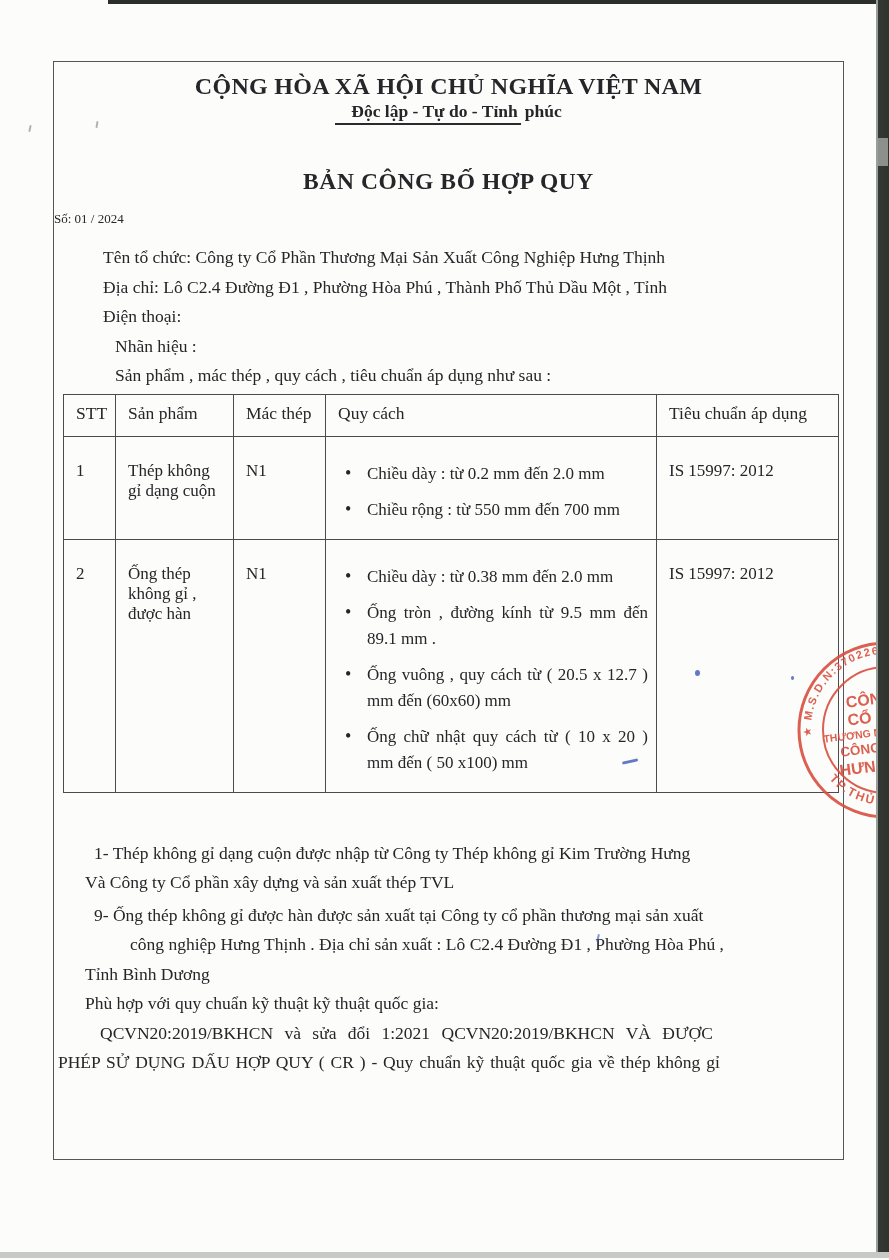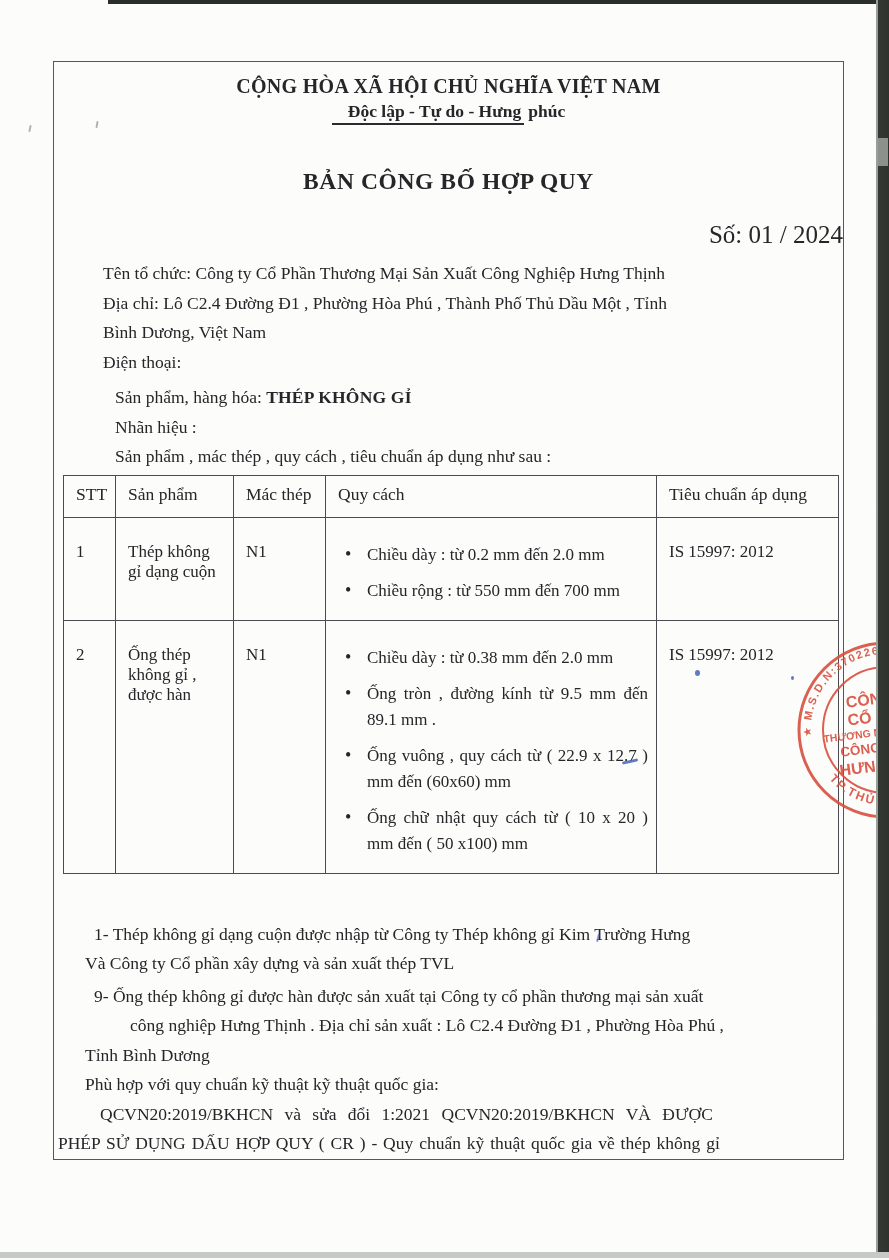--- a/index.html
+++ b/index.html
@@ -16,27 +16,27 @@
   .edge-right-notch { position:absolute; right:1px; top:138px; width:10px; height:28px; background:#8d918b; z-index:11; }
   .edge-bottom { position:absolute; left:0; top:1252px; width:889px; height:6px; background:#c7c9c7; z-index:10; }
 
   
   .frame {
     position:absolute; left:53px; top:61px; width:791px; height:1099px;
     border:1.5px solid #55555a; box-sizing:border-box;
   }
 
   .nat-header { text-align:center; margin-top:13px; }
-  .nh1 { font-weight:bold; font-size:20px; line-height:23px; letter-spacing:.3px; }
+  .nh1 { font-weight:bold; font-size:24px; line-height:23px; letter-spacing:.3px; }
   .nh2 { font-weight:bold; font-size:17.5px; line-height:22px; margin-top:2px; }
   .nh2 .u { display:inline-block; border-bottom:2px solid #2b2b2f; padding:0 3px 1px 16px; }
   .nh2 .tail { padding-left:4px; }
 
   .doc-title  { text-align:center; margin-top:42px; font-weight:bold; font-size:23.5px; line-height:28px; letter-spacing:.6px; }
-  .doc-number { text-align:right; margin-top:28px; font-size:25px; line-height:24px; }
+  .doc-number { text-align:left; margin-top:12px; font-size:13px; line-height:24px; }
 
   .body-block { margin-top:12px; font-size:17.5px; line-height:29.5px; }
   .bl  { padding-left:49px; padding-right:14px; }
   .bl2 { padding-left:61px; }
   .gap6 { margin-top:6px; }
   b.prod { font-weight:bold; letter-spacing:.2px; }
 
   table.spec {
     border-collapse:collapse; table-layout:fixed;
     margin:3px 0 0 9px; width:775px;
@@ -102,32 +102,30 @@
   <div class="edge-right-notch"></div>
   <div class="edge-bottom"></div>
 
   <span class="pencil p1"></span>
   <span class="pencil p2"></span>
 
   <div class="frame">
 
     <div class="nat-header">
       <div class="nh1">CỘNG HÒA XÃ HỘI CHỦ NGHĨA VIỆT NAM</div>
-      <div class="nh2"><span class="u">Độc lập - Tự do - Hưng</span><span class="tail">phúc</span></div>
+      <div class="nh2"><span class="u">Độc lập - Tự do - Tỉnh</span><span class="tail">phúc</span></div>
     </div>
 
     <div class="doc-title">BẢN CÔNG BỐ HỢP QUY</div>
     <div class="doc-number">Số: 01 / 2024</div>
 
     <div class="body-block">
       <div class="bl">Tên tổ chức: Công ty Cổ Phần Thương Mại Sản Xuất Công Nghiệp Hưng Thịnh</div>
       <div class="bl">Địa chỉ: Lô C2.4 Đường Đ1 , Phường Hòa Phú , Thành Phố Thủ Dầu Một , Tỉnh</div>
-      <div class="bl">Bình Dương, Việt Nam</div>
       <div class="bl">Điện thoại:</div>
-      <div class="bl bl2 gap6"><span>Sản phẩm, hàng hóa: </span><b class="prod">THÉP KHÔNG GỈ</b></div>
       <div class="bl bl2">Nhãn hiệu :</div>
       <div class="bl bl2">Sản phẩm , mác thép , quy cách , tiêu chuẩn áp dụng như sau :</div>
     </div>
 
     <table class="spec">
       <colgroup>
         <col style="width:52px">
           <col style="width:118px">
           <col style="width:92px">
           <col style="width:331px">
@@ -154,21 +152,21 @@
         <td class="c-tc">IS 15997: 2012</td>
       </tr>
       <tr class="r2">
         <td class="c-stt">2</td>
         <td class="c-sp">Ống thép không gỉ , được hàn</td>
         <td class="c-mt">N1</td>
         <td class="c-qc">
           <ul class="specs">
             <li>Chiều dày : từ 0.38 mm đến 2.0 mm</li>
             <li>Ống tròn , đường kính từ 9.5 mm đến 89.1 mm .</li>
-            <li>Ống vuông , quy cách từ ( 22.9 x 12.7 ) mm đến (60x60) mm</li>
+            <li>Ống vuông , quy cách từ ( 20.5 x 12.7 ) mm đến (60x60) mm</li>
             <li>Ống chữ nhật quy cách từ ( 10 x 20 ) mm đến ( 50 x100) mm</li>
           </ul>
         </td>
         <td class="c-tc">IS 15997: 2012</td>
       </tr>
     </tbody>
       </table>
 
     <div class="notes">
       <div class="n-base">1-  Thép không gỉ dạng cuộn được nhập từ Công ty Thép không gỉ Kim Trường Hưng</div>

